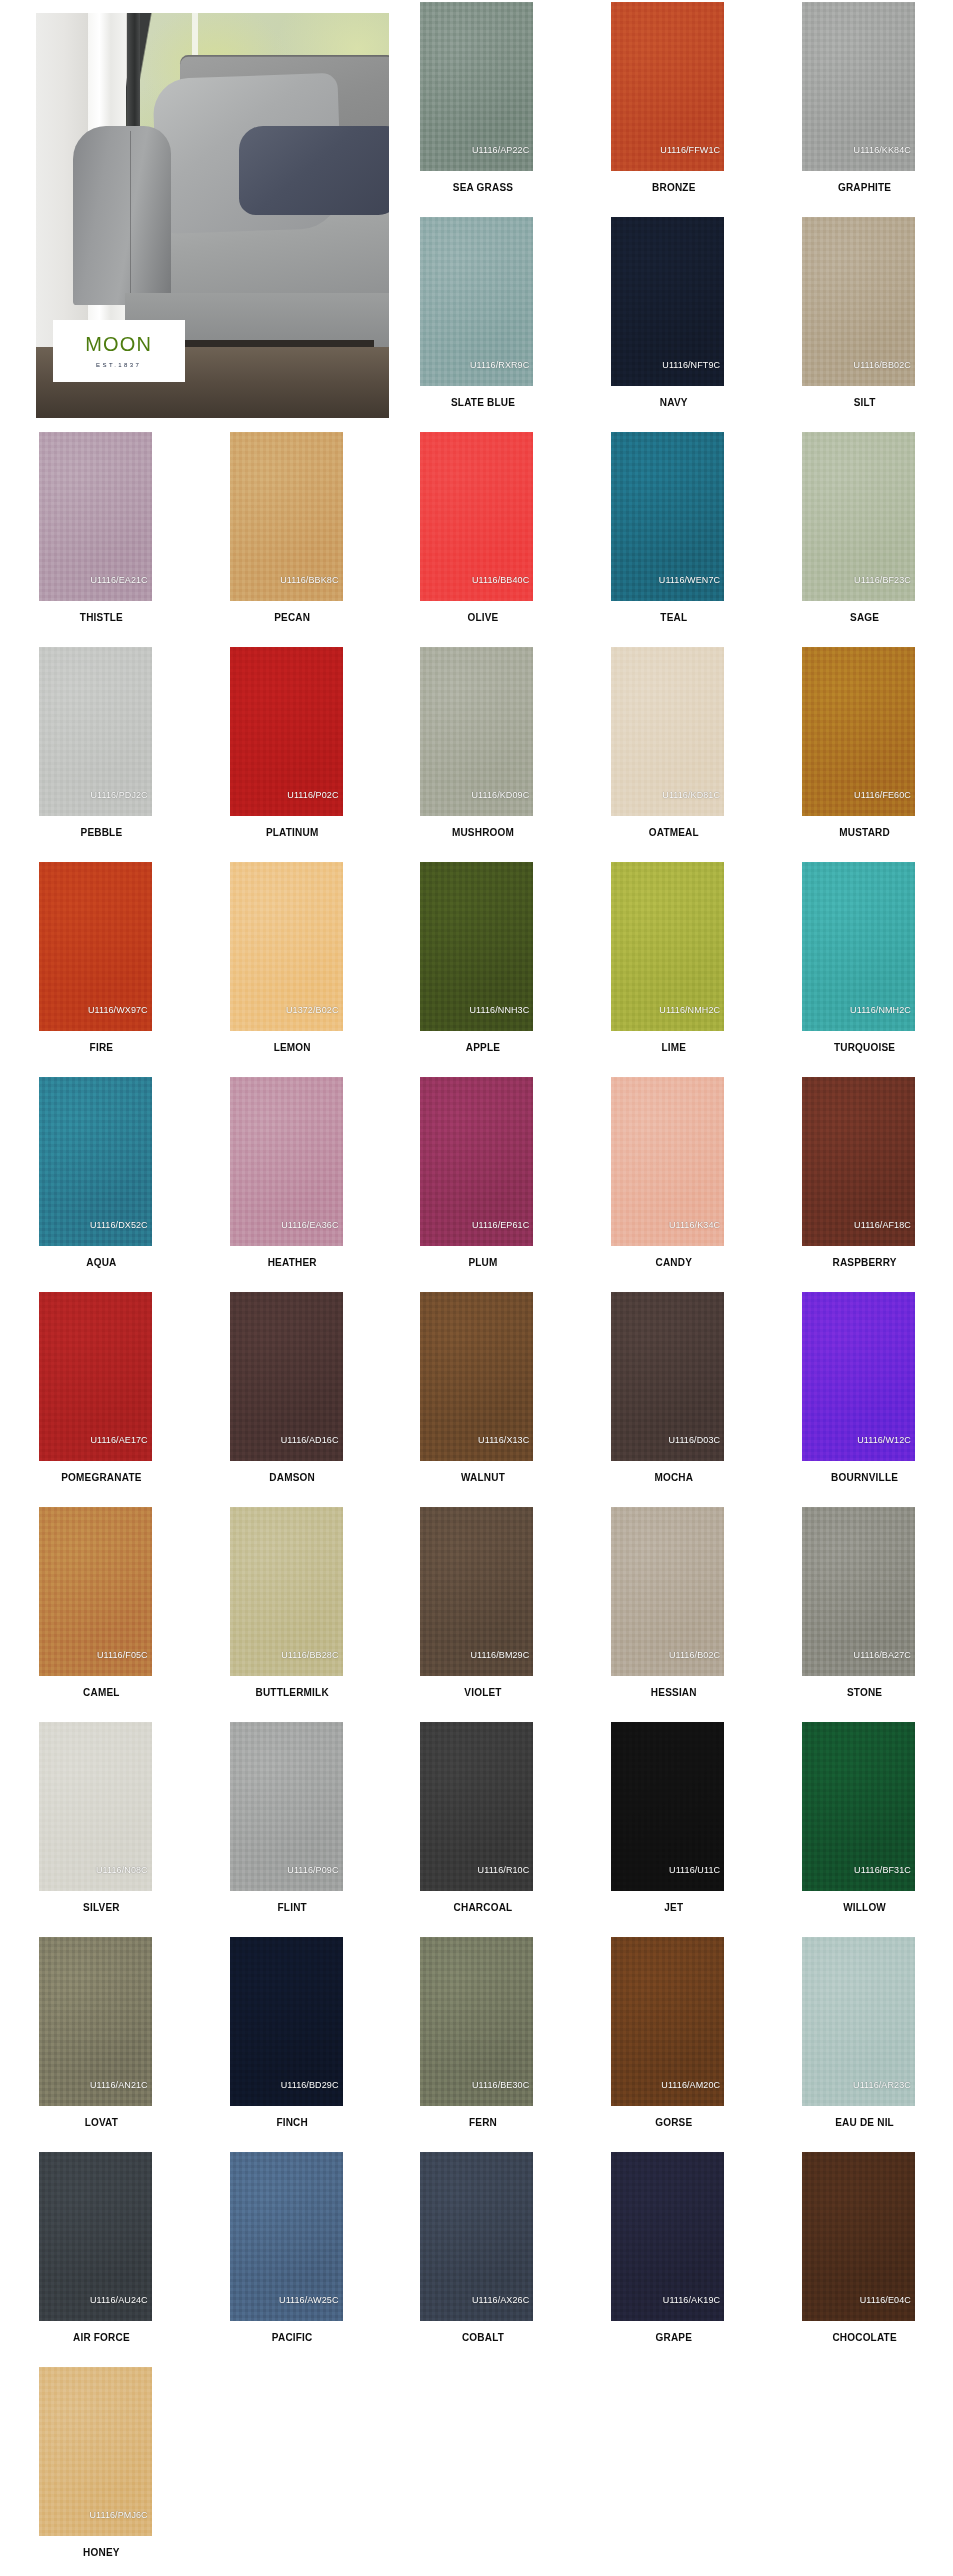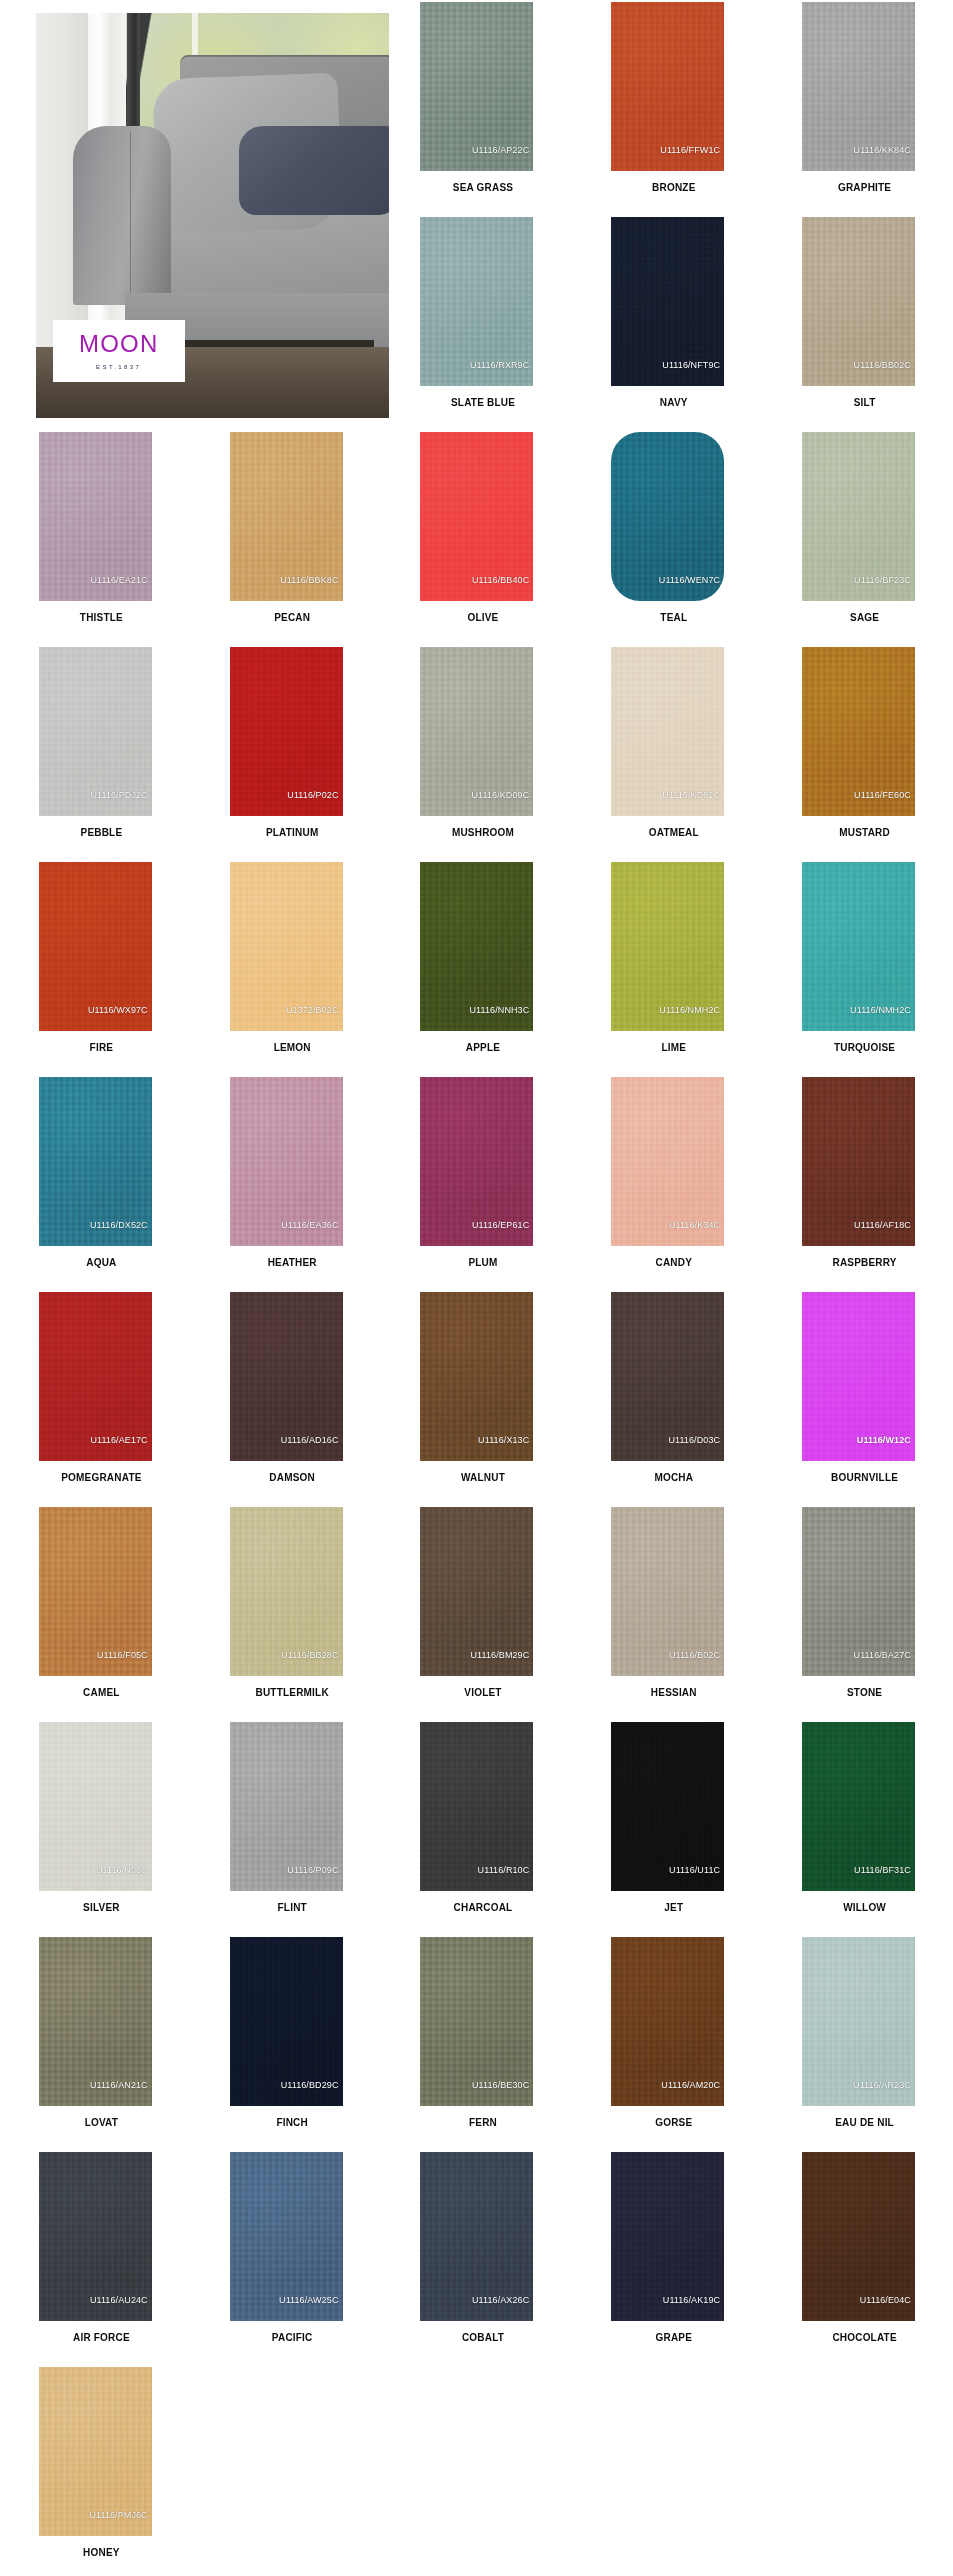--- a/index.html
+++ b/index.html
@@ -103,22 +103,22 @@
   #logo-box {
     position: absolute; left: 16.7px; bottom: 36px;
     width: 132px; height: 62px;
     background: #ffffff;
     display: flex; flex-direction: column;
     align-items: center; justify-content: center;
     z-index: 5;
   }
   #logo-word {
     font-family: "Liberation Sans", sans-serif;
-    font-size: 24px; font-weight: 400; letter-spacing: 1.2px;
-    color: #a21caf; line-height: 1;
+    font-size: 20px; font-weight: 400; letter-spacing: 1.2px;
+    color: #4d7c0f; line-height: 1;
   }
   #logo-est {
     margin-top: 7.2px;
     font-size: 6px; letter-spacing: 2.4px; color: #27324a;
   }
 
   
   .grid {
     position: absolute;
     left: 0; top: 0;
@@ -270,21 +270,21 @@
           <div class="name">PECAN</div>
         </div>
         <div class="cell">
           <div class="chip" style="background: #ef4444; padding-left: 44px;">
             <div class="tex"></div>
             <div class="code">U1116/BB40C</div>
           </div>
           <div class="name">OLIVE</div>
         </div>
         <div class="cell">
-          <div class="chip" style="background: rgb(31, 107, 128); border-radius: 29px;">
+          <div class="chip" style="background: rgb(31, 107, 128);">
             <div class="tex"></div>
             <div class="code">U1116/WEN7C</div>
           </div>
           <div class="name">TEAL</div>
         </div>
         <div class="cell">
           <div class="chip" style="background: rgb(179, 189, 164);">
             <div class="tex"></div>
             <div class="code">U1116/BF23C</div>
           </div>
@@ -425,21 +425,21 @@
           <div class="name">WALNUT</div>
         </div>
         <div class="cell">
           <div class="chip" style="background: rgb(74, 59, 55);">
             <div class="tex"></div>
             <div class="code">U1116/D03C</div>
           </div>
           <div class="name">MOCHA</div>
         </div>
         <div class="cell">
-          <div class="chip" style="background: #d946ef; font-weight: bold;">
+          <div class="chip" style="background: #6d28d9;">
             <div class="tex"></div>
             <div class="code">U1116/W12C</div>
           </div>
           <div class="name">BOURNVILLE</div>
         </div>
       </div>
       <div class="row">
         <div class="cell">
           <div class="chip" style="background: rgb(188, 127, 68);">
             <div class="tex"></div>

